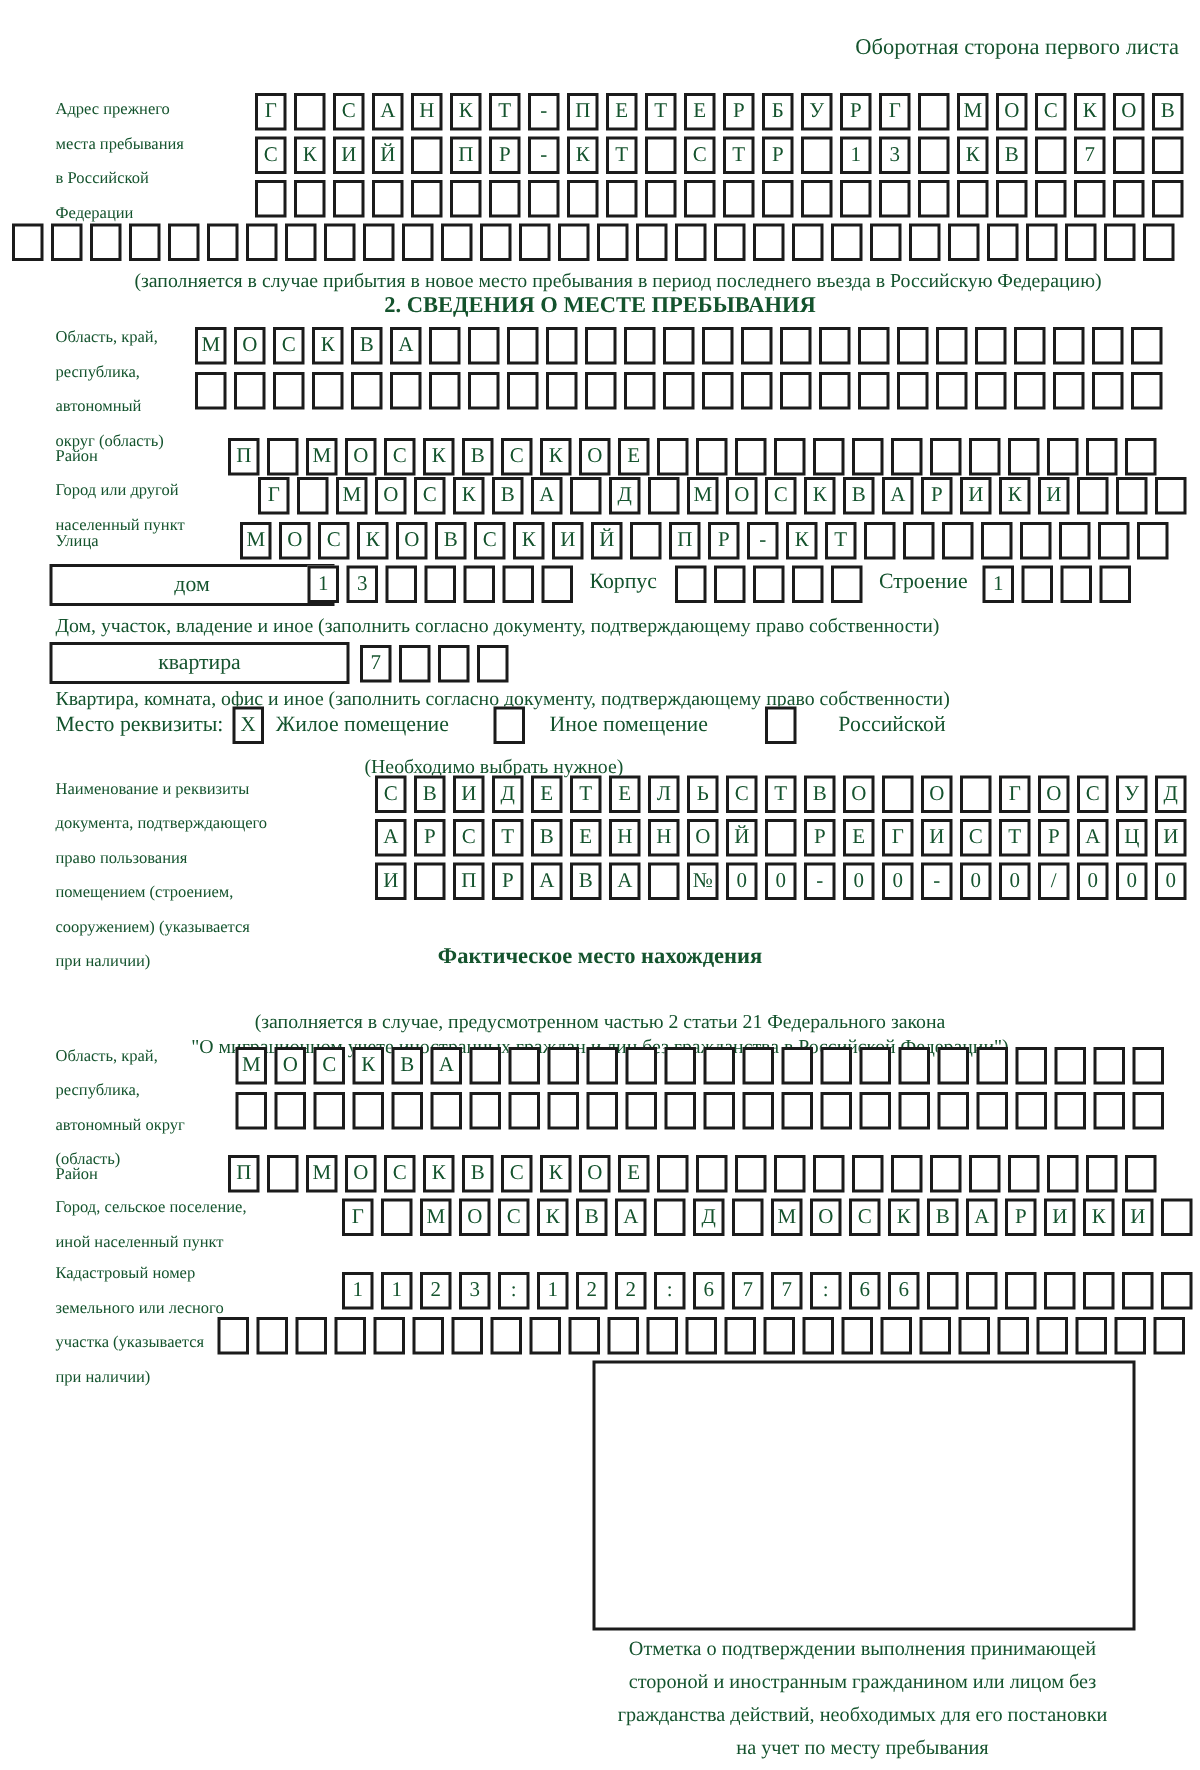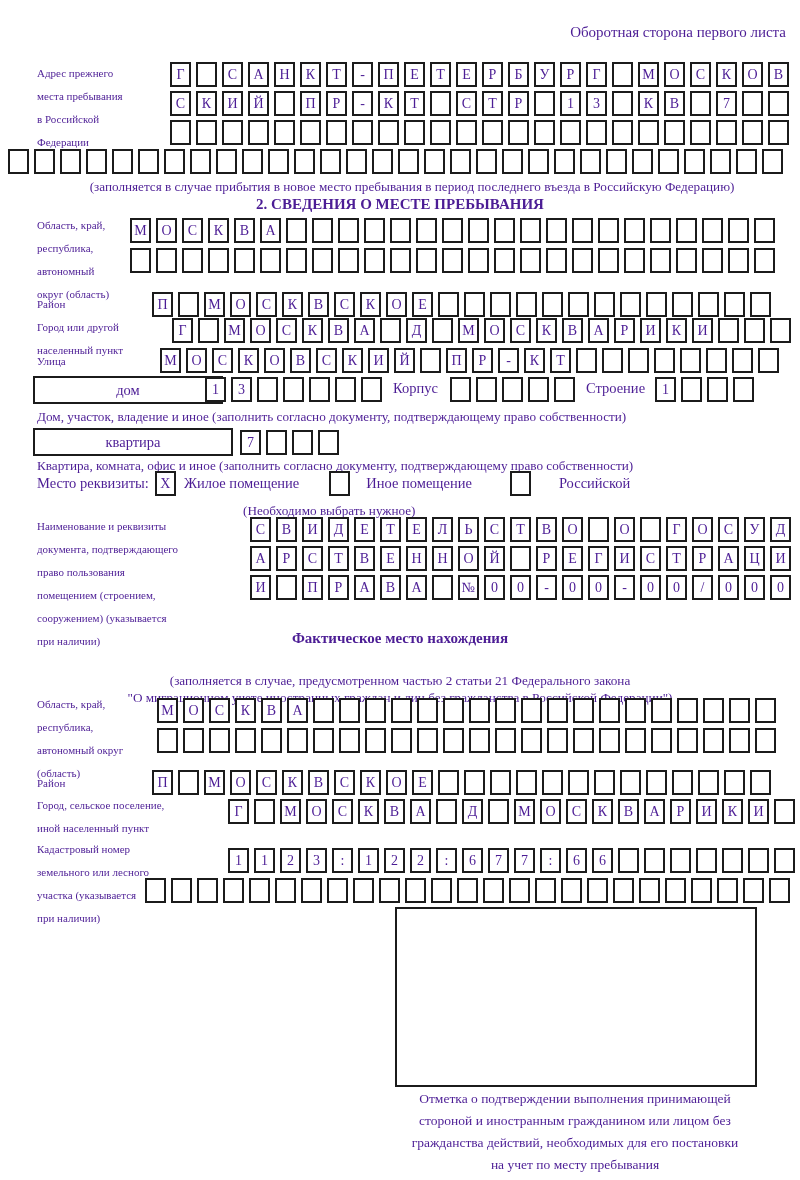--- a/index.html
+++ b/index.html
@@ -1,18 +1,18 @@
 <!DOCTYPE html>
 <html><head>
 <meta charset="utf-8">
 <style>
   html,body{margin:0;padding:0;background:#fff;}
   .page{
     position:relative;width:800px;height:1180px;background:#ffffff;
-    font-family:"Liberation Serif","DejaVu Serif",serif;color:#4c1d95;overflow:hidden;
+    font-family:"Liberation Serif","DejaVu Serif",serif;color:#14532d;overflow:hidden;
   }
   .abs{position:absolute;}
   .lbl{font-size:11px;line-height:23px;white-space:pre-line;}
   .cap{font-size:13.2px;line-height:17px;}
   .center{left:0;width:800px;text-align:center;}
   .bold{font-weight:bold;}
   .cells{position:absolute;display:flex;}
   .cell{
     width:21px;height:25px;box-sizing:border-box;border:2px solid #1b1b1b;margin-right:5px;
     display:flex;align-items:center;justify-content:center;

